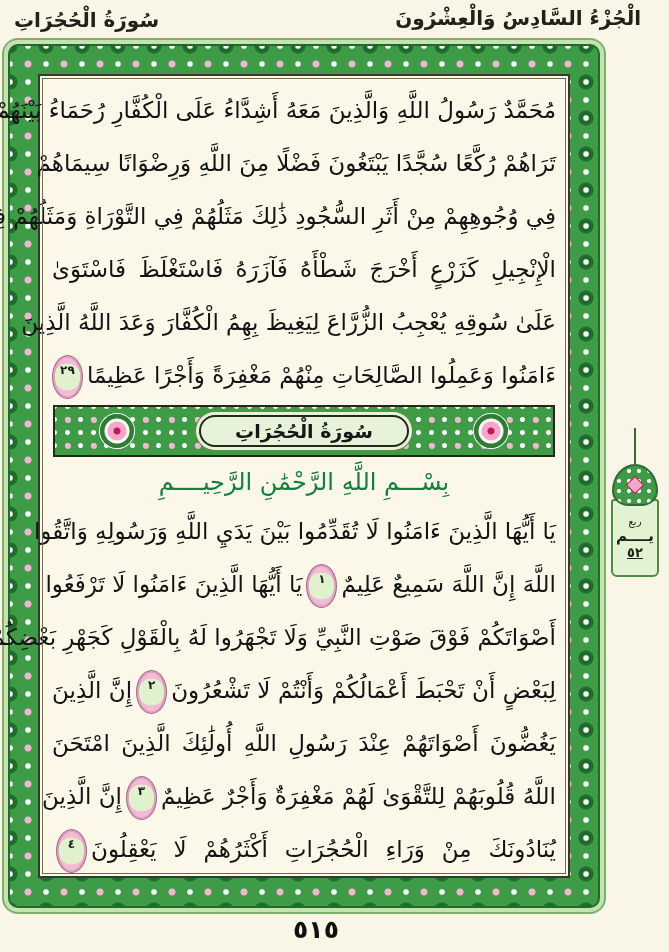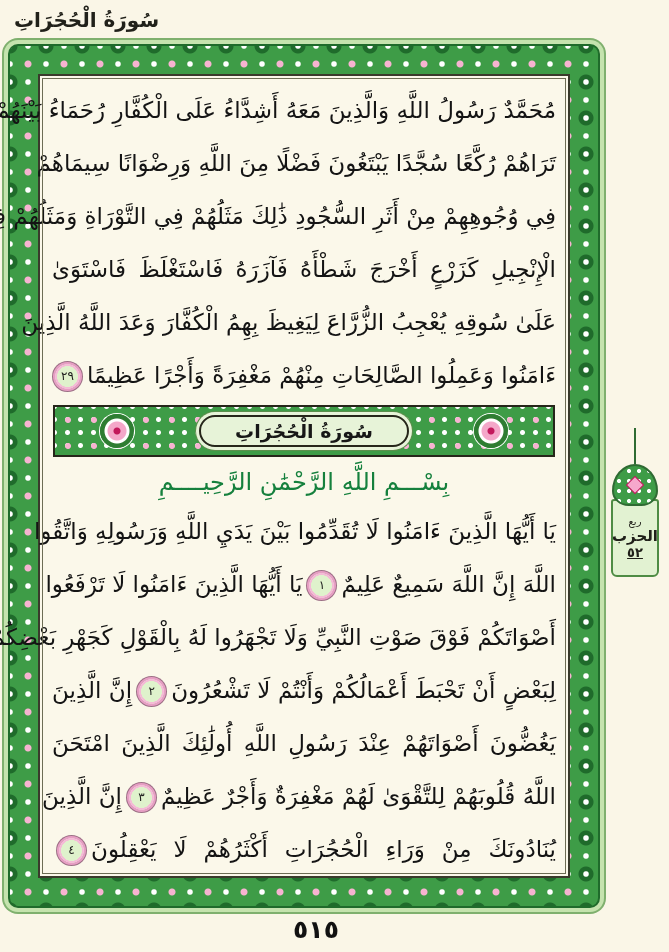--- a/index.html
+++ b/index.html
@@ -40,23 +40,23 @@
   .text-area{height:100%;display:flex;flex-direction:column;}
   
   .qline{
     flex:0 0 53px;line-height:53px;height:53px;
     direction:rtl;unicode-bidi:embed;
     text-align:justify;text-align-last:justify;
     font-size:23px;color:#141414;
     white-space:nowrap;overflow:visible;
   }
   .verse-badge{
-    display:inline-block;width:25px;height:25px;line-height:25px;
+    display:inline-block;width:25px;height:38px;line-height:25px;
     border-radius:50%;text-align:center;text-align-last:center;
-    font-size:12px;font-weight:normal;color:#1C1C1C;
+    font-size:12px;font-weight:bold;color:#1C1C1C;
     background:radial-gradient(circle,#DFF2CC 58%,#F4BBD6 60%);
     box-shadow:0 0 0 2px #E79FC4,0 0 0 3px #9c6f85;
     vertical-align:middle;margin:0 7px;
   }
   
   .banner{
     flex:0 0 52px;margin:3px 1px;position:relative;
     display:flex;align-items:center;justify-content:center;
     background-color:#3E9C47;
     background-image:
@@ -119,20 +119,21 @@
     position:absolute;bottom:8px;left:12px;width:608px;
     text-align:center;font-size:25px;font-weight:bold;color:#111;
     letter-spacing:4px;
   }
 </style>
 </head>
 <body>
 
 <div class="page">
 
+  <div class="hdr hdr-right">الْجُزْءُ السَّادِسُ وَالْعِشْرُونَ</div>
   <div class="hdr hdr-left">سُورَةُ الْحُجُرَاتِ</div>
 
   <div class="frame">
     <div class="inner">
       <div class="text-area">
 
         <div id="lines-top" style="display:contents"><div class="qline"><span>مُحَمَّدٌ رَسُولُ اللَّهِ وَالَّذِينَ مَعَهُ أَشِدَّاءُ عَلَى الْكُفَّارِ رُحَمَاءُ بَيْنَهُمْ</span></div><div class="qline"><span>تَرَاهُمْ رُكَّعًا سُجَّدًا يَبْتَغُونَ فَضْلًا مِنَ اللَّهِ وَرِضْوَانًا سِيمَاهُمْ</span></div><div class="qline"><span>فِي وُجُوهِهِمْ مِنْ أَثَرِ السُّجُودِ ذَٰلِكَ مَثَلُهُمْ فِي التَّوْرَاةِ وَمَثَلُهُمْ فِي</span></div><div class="qline"><span>الْإِنْجِيلِ كَزَرْعٍ أَخْرَجَ شَطْأَهُ فَآزَرَهُ فَاسْتَغْلَظَ فَاسْتَوَىٰ</span></div><div class="qline"><span>عَلَىٰ سُوقِهِ يُعْجِبُ الزُّرَّاعَ لِيَغِيظَ بِهِمُ الْكُفَّارَ وَعَدَ اللَّهُ الَّذِينَ</span></div><div class="qline"><span>ءَامَنُوا وَعَمِلُوا الصَّالِحَاتِ مِنْهُمْ مَغْفِرَةً وَأَجْرًا عَظِيمًا</span><span class="verse-badge">٢٩</span></div></div>
 
         <div class="banner">
           <span class="rosette r-left"></span>
@@ -146,20 +147,20 @@
 
       </div>
     </div>
   </div>
 
   <div class="marker">
     <div class="finial"></div>
     <div class="dome"></div>
     <div class="m-body">
       <span class="m-rub">ربع</span>
-      <span class="m-hizb">الحزب</span>
+      <span class="m-hizb">يــــم</span>
       <span class="m-num">٥٢</span>
     </div>
   </div>
 
   <div class="pagenum">٥١٥</div>
 
 </div>
 
 </body></html>

